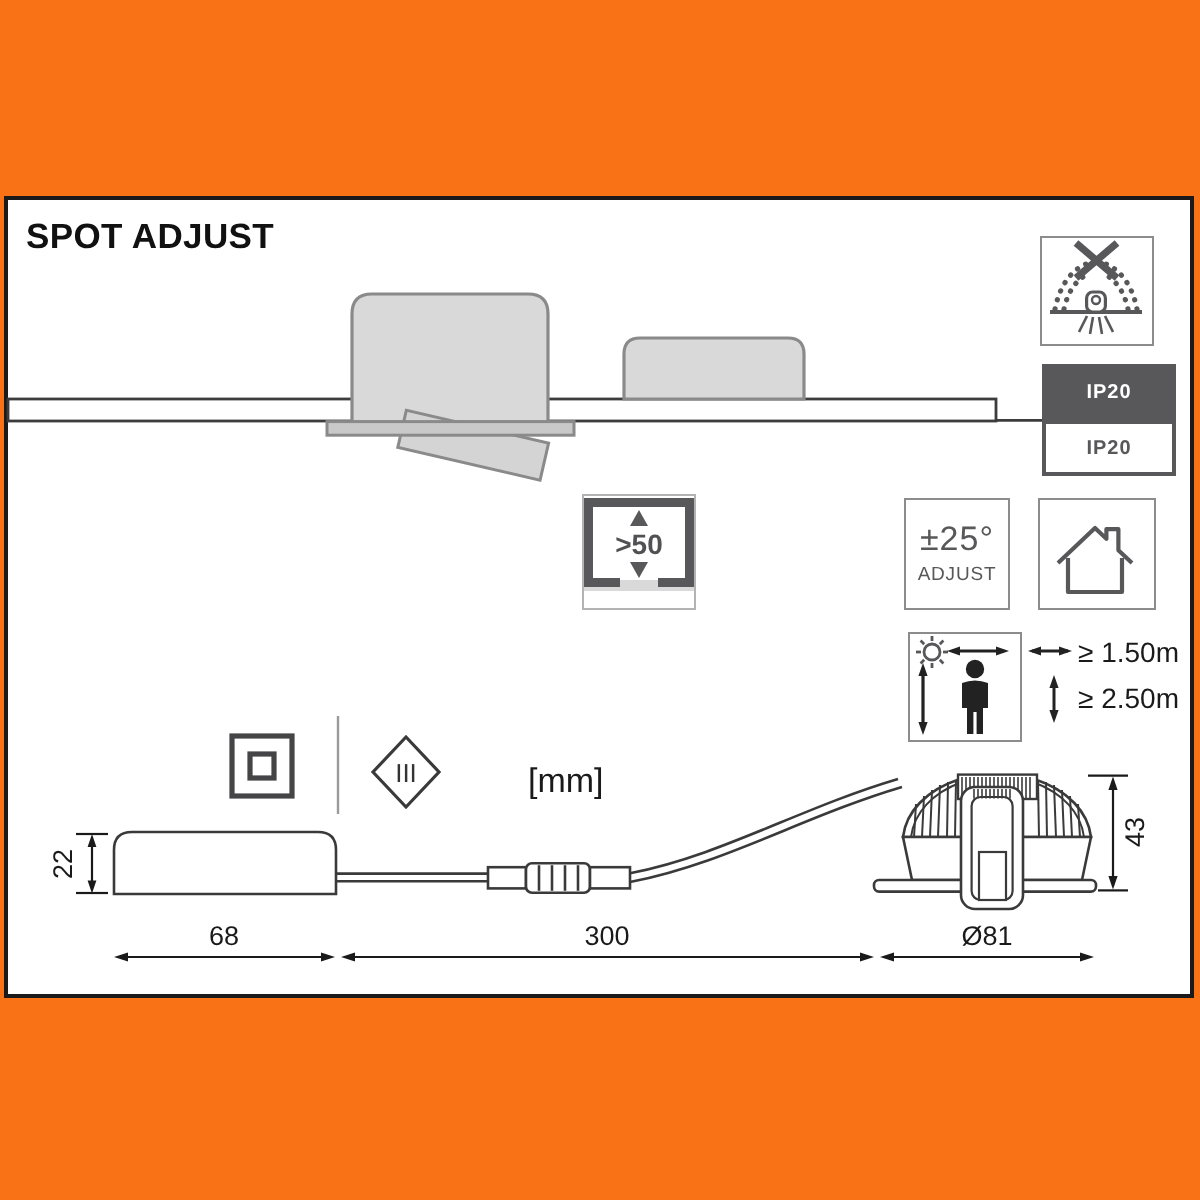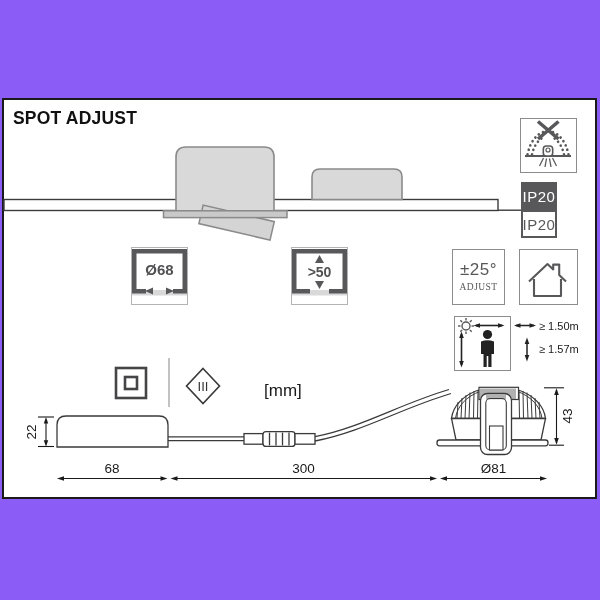--- a/index.html
+++ b/index.html
@@ -1,33 +1,33 @@
 <!DOCTYPE html>
 <html><head>
 <meta charset="utf-8">
 <style>
   html,body{margin:0;padding:0;background:#fff;}
-  #page{position:relative;width:600px;height:600px;background:#8b5cf6;
+  #page{position:relative;width:600px;height:600px;background:#f97316;
         font-family:"Liberation Sans","DejaVu Sans",sans-serif;overflow:hidden;}
   #frame{position:absolute;left:2px;top:98px;width:591px;height:397px;border:2.5px solid #1a1a1a;background:#fff;}
   #title{position:absolute;left:13px;top:108px;font-size:17.5px;font-weight:bold;color:#111;letter-spacing:.2px;}
   .box{position:absolute;border:1.5px solid #8c8c8c;background:#fff;box-sizing:border-box;}
   .micon{position:absolute;width:57px;height:58px;}
   .micon svg{display:block;}
-  .ip{position:absolute;left:521px;width:36px;height:28px;display:flex;align-items:center;justify-content:center;
-      font-size:15px;font-weight:normal;box-sizing:border-box;letter-spacing:.5px;}
+  .ip{position:absolute;left:521px;width:67px;height:28px;display:flex;align-items:center;justify-content:center;
+      font-size:10px;font-weight:bold;box-sizing:border-box;letter-spacing:.5px;}
   .ip.dark{top:182px;background:#58585a;color:#fff;}
   .ip.light{top:210px;background:#fff;color:#58585a;border:2px solid #58585a;}
   #adjbox{left:452px;top:249px;width:53px;height:56px;text-align:center;color:#58585a;}
   #adjbox .ang{margin-top:10px;font-size:17px;letter-spacing:.5px;}
-  #adjbox .cap{font-size:9.5px;letter-spacing:.4px;margin-top:2px;font-family:Liberation Serif, serif;}
+  #adjbox .cap{font-size:9.5px;letter-spacing:.4px;margin-top:2px;}
   #housebox{left:519px;top:249px;width:59px;height:56px;}
   #personbox{left:454px;top:316px;width:57px;height:55px;}
   #noinsbox{left:520px;top:118px;width:57px;height:55px;}
-  .dist-label{position:absolute;font-size:11px;color:#1a1a1a;line-height:12px;text-align:right;}
+  .dist-label{position:absolute;font-size:14px;color:#1a1a1a;line-height:12px;text-align:right;}
   #mmnote{position:absolute;left:264px;top:381px;font-size:17px;color:#1a1a1a;}
   svg{position:absolute;left:0;top:0;}
   svg.inner{position:static;}
   text{font-family:"Liberation Sans","DejaVu Sans",sans-serif;}
 </style>
 </head>
 <body>
 
 <div id="page">
 
@@ -165,36 +165,20 @@
     </g>
     <g fill="#1a1a1a" font-size="13.5">
       <text transform="translate(36,432) rotate(-90)" text-anchor="middle">22</text>
       <text x="112" y="472.5" text-anchor="middle">68</text>
       <text x="303.5" y="472.5" text-anchor="middle">300</text>
       <text x="493.5" y="472.5" text-anchor="middle">Ø81</text>
       <text transform="translate(572,416) rotate(-90)" text-anchor="middle">43</text>
     </g>
   </svg>
 
-  <div class="micon" style="left:131px;top:247px;">
-    <svg class="inner" width="57" height="58" viewBox="0 0 57 58">
-      <rect x="0.5" y="0.5" width="56" height="57" fill="#fff" stroke="#b3b3b3" stroke-width="1"></rect>
-      <rect x="1" y="43" width="55" height="5.5" fill="#d9d9d9"></rect>
-      <g fill="#58585a">
-        <rect x="1" y="2" width="4.5" height="44"></rect>
-          <rect x="51.5" y="2" width="4.5" height="44"></rect>
-        <rect x="1" y="2" width="55" height="4.5"></rect>
-        <rect x="1" y="42" width="14" height="4.5"></rect>
-          <rect x="42" y="42" width="14" height="4.5"></rect>
-        <polygon points="14,44 22,40.5 22,47.5"></polygon>
-        <polygon points="43,44 35,40.5 35,47.5"></polygon>
-      </g>
-      <text x="28.5" y="28" text-anchor="middle" font-size="15" fill="#515153" font-weight="600">Ø68</text>
-    </svg>
-  </div>
 
 
   <div class="micon" style="left:261px;top:247px;padding-left:30px;">
     <svg class="inner" width="57" height="58" viewBox="0 0 57 58">
       <rect x="0.5" y="0.5" width="56" height="57" fill="#fff" stroke="#b3b3b3" stroke-width="1"></rect>
       <rect x="1" y="43" width="55" height="5.5" fill="#d9d9d9"></rect>
       <g fill="#58585a">
         <rect x="1" y="2" width="4.5" height="44"></rect>
           <rect x="51.5" y="2" width="4.5" height="44"></rect>
         <rect x="1" y="2" width="55" height="4.5"></rect>
@@ -279,17 +263,17 @@
     <line x1="3" y1="5.5" x2="21" y2="5.5" stroke="#222" stroke-width="1.5"></line>
     <polygon points="1,5.5 7.5,3.2 7.5,7.8" fill="#222"></polygon>
     <polygon points="23,5.5 16.5,3.2 16.5,7.8" fill="#222"></polygon>
   </svg>
   <div class="dist-label" style="left:539px;top:320px;">≥ 1.50m</div>
   <svg style="left:521px;top:336px;" width="12" height="27" viewBox="0 0 12 27">
     <line x1="6" y1="4" x2="6" y2="23" stroke="#222" stroke-width="1.5"></line>
     <polygon points="6,1.5 3.7,8 8.3,8" fill="#222"></polygon>
     <polygon points="6,25.5 3.7,19 8.3,19" fill="#222"></polygon>
   </svg>
-  <div class="dist-label" style="left:539px;top:343px;">≥ 1.57m</div>
+  <div class="dist-label" style="left:539px;top:343px;">≥ 2.50m</div>
 
   <div id="mmnote">[mm]</div>
 
 </div>
 
 </body></html>

